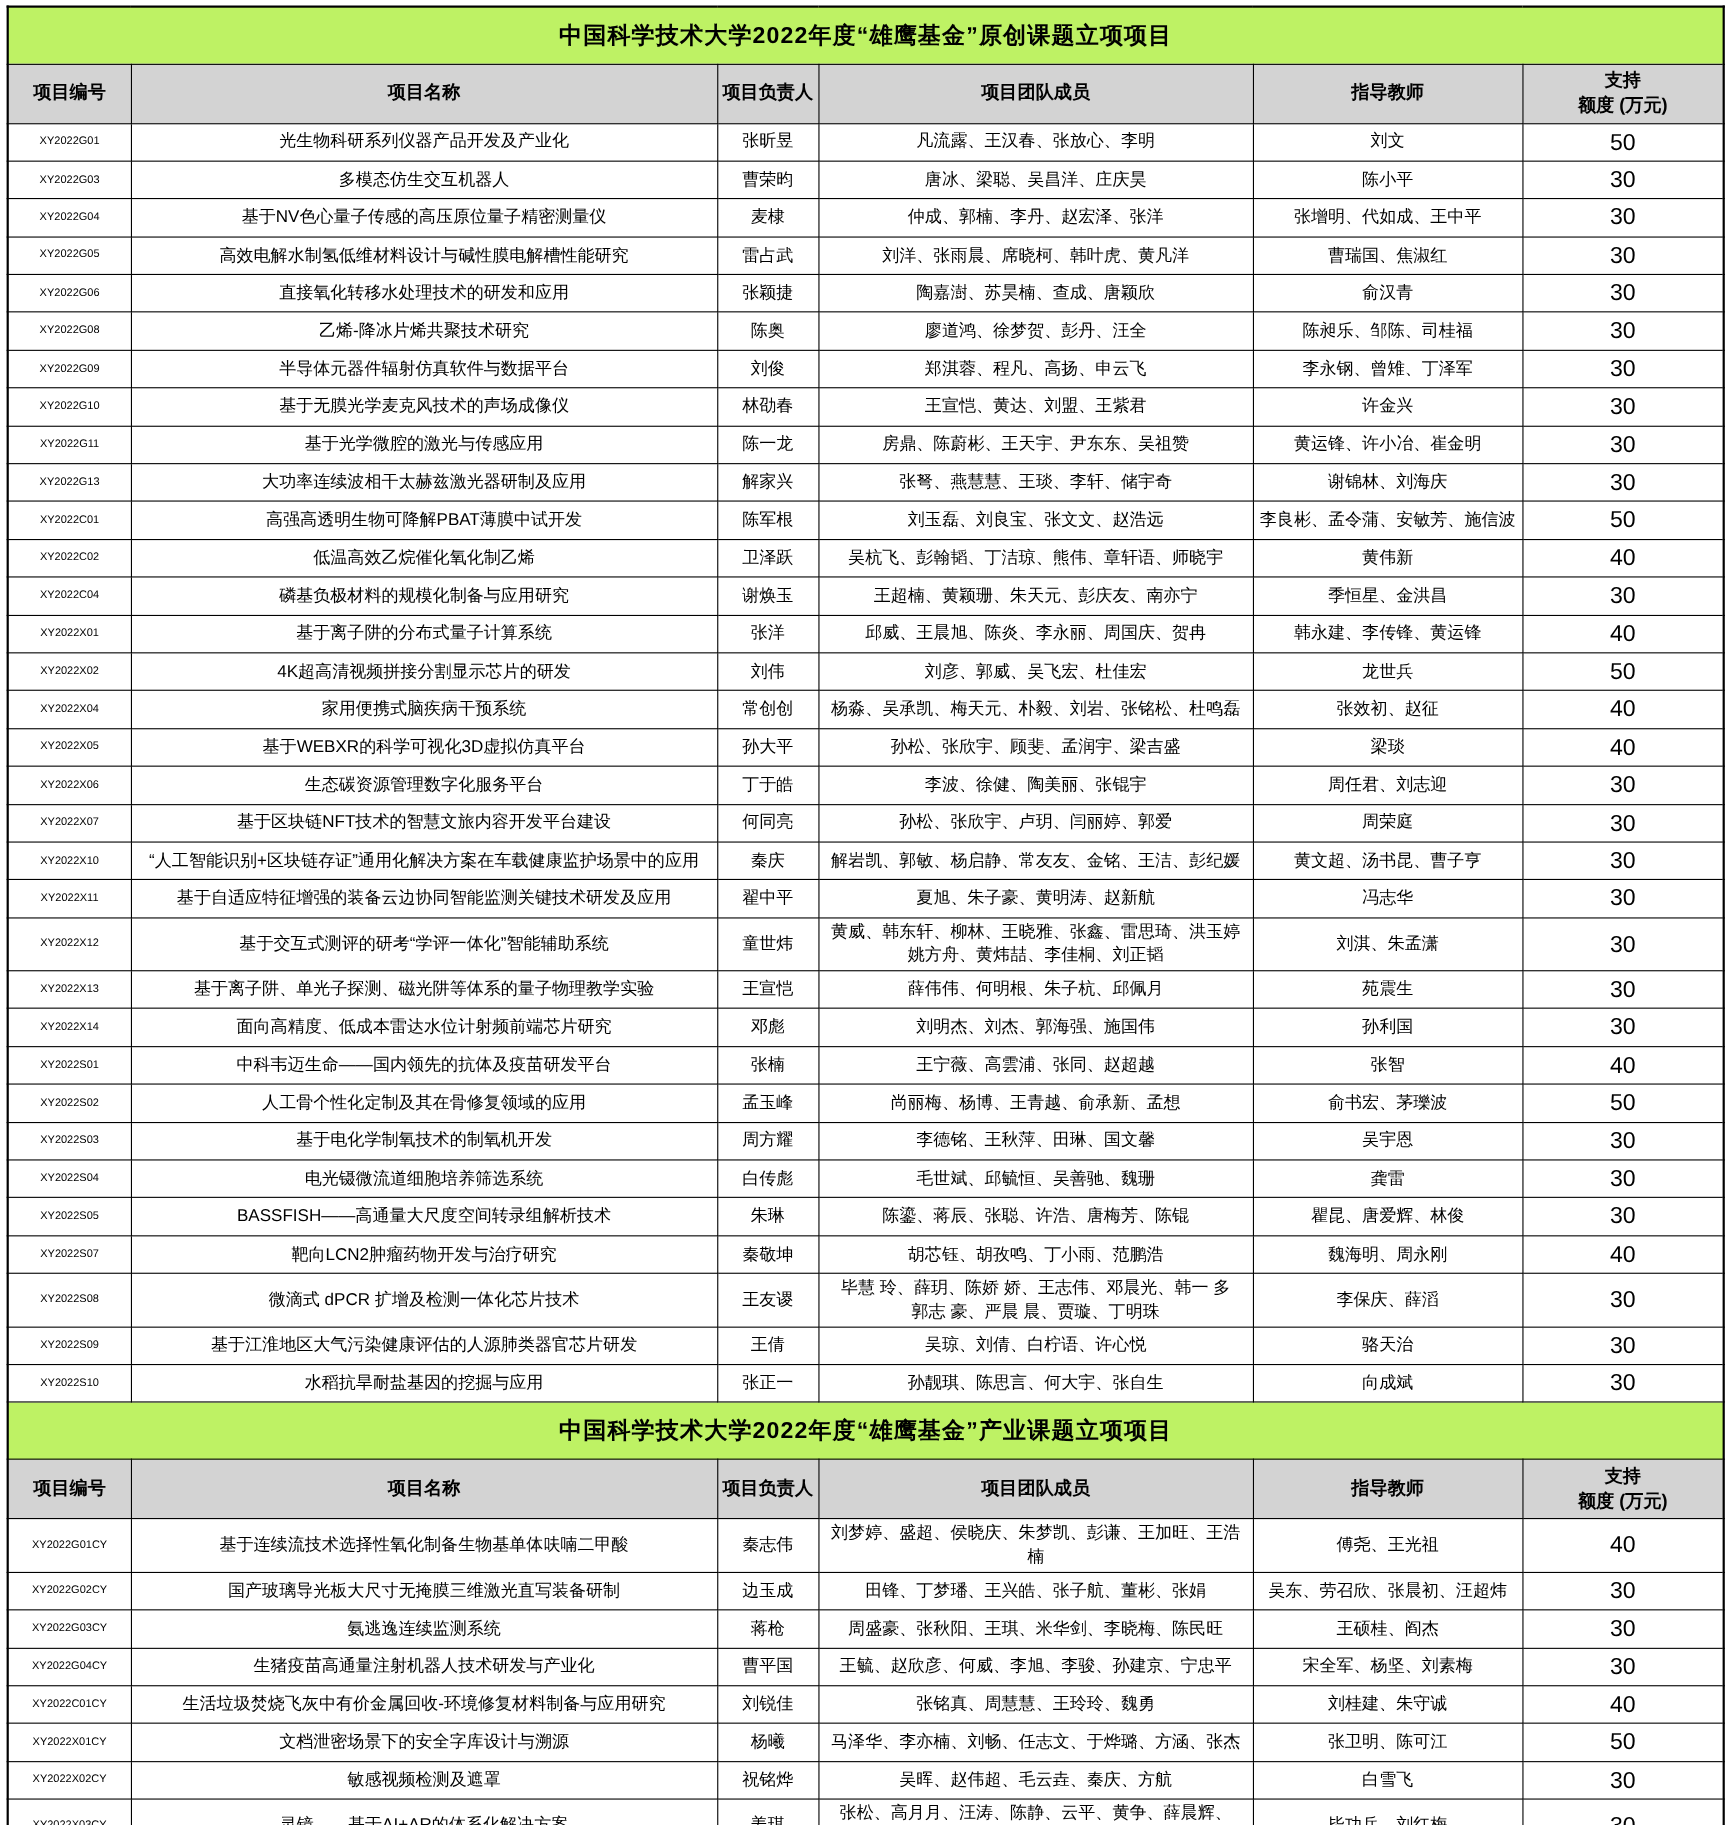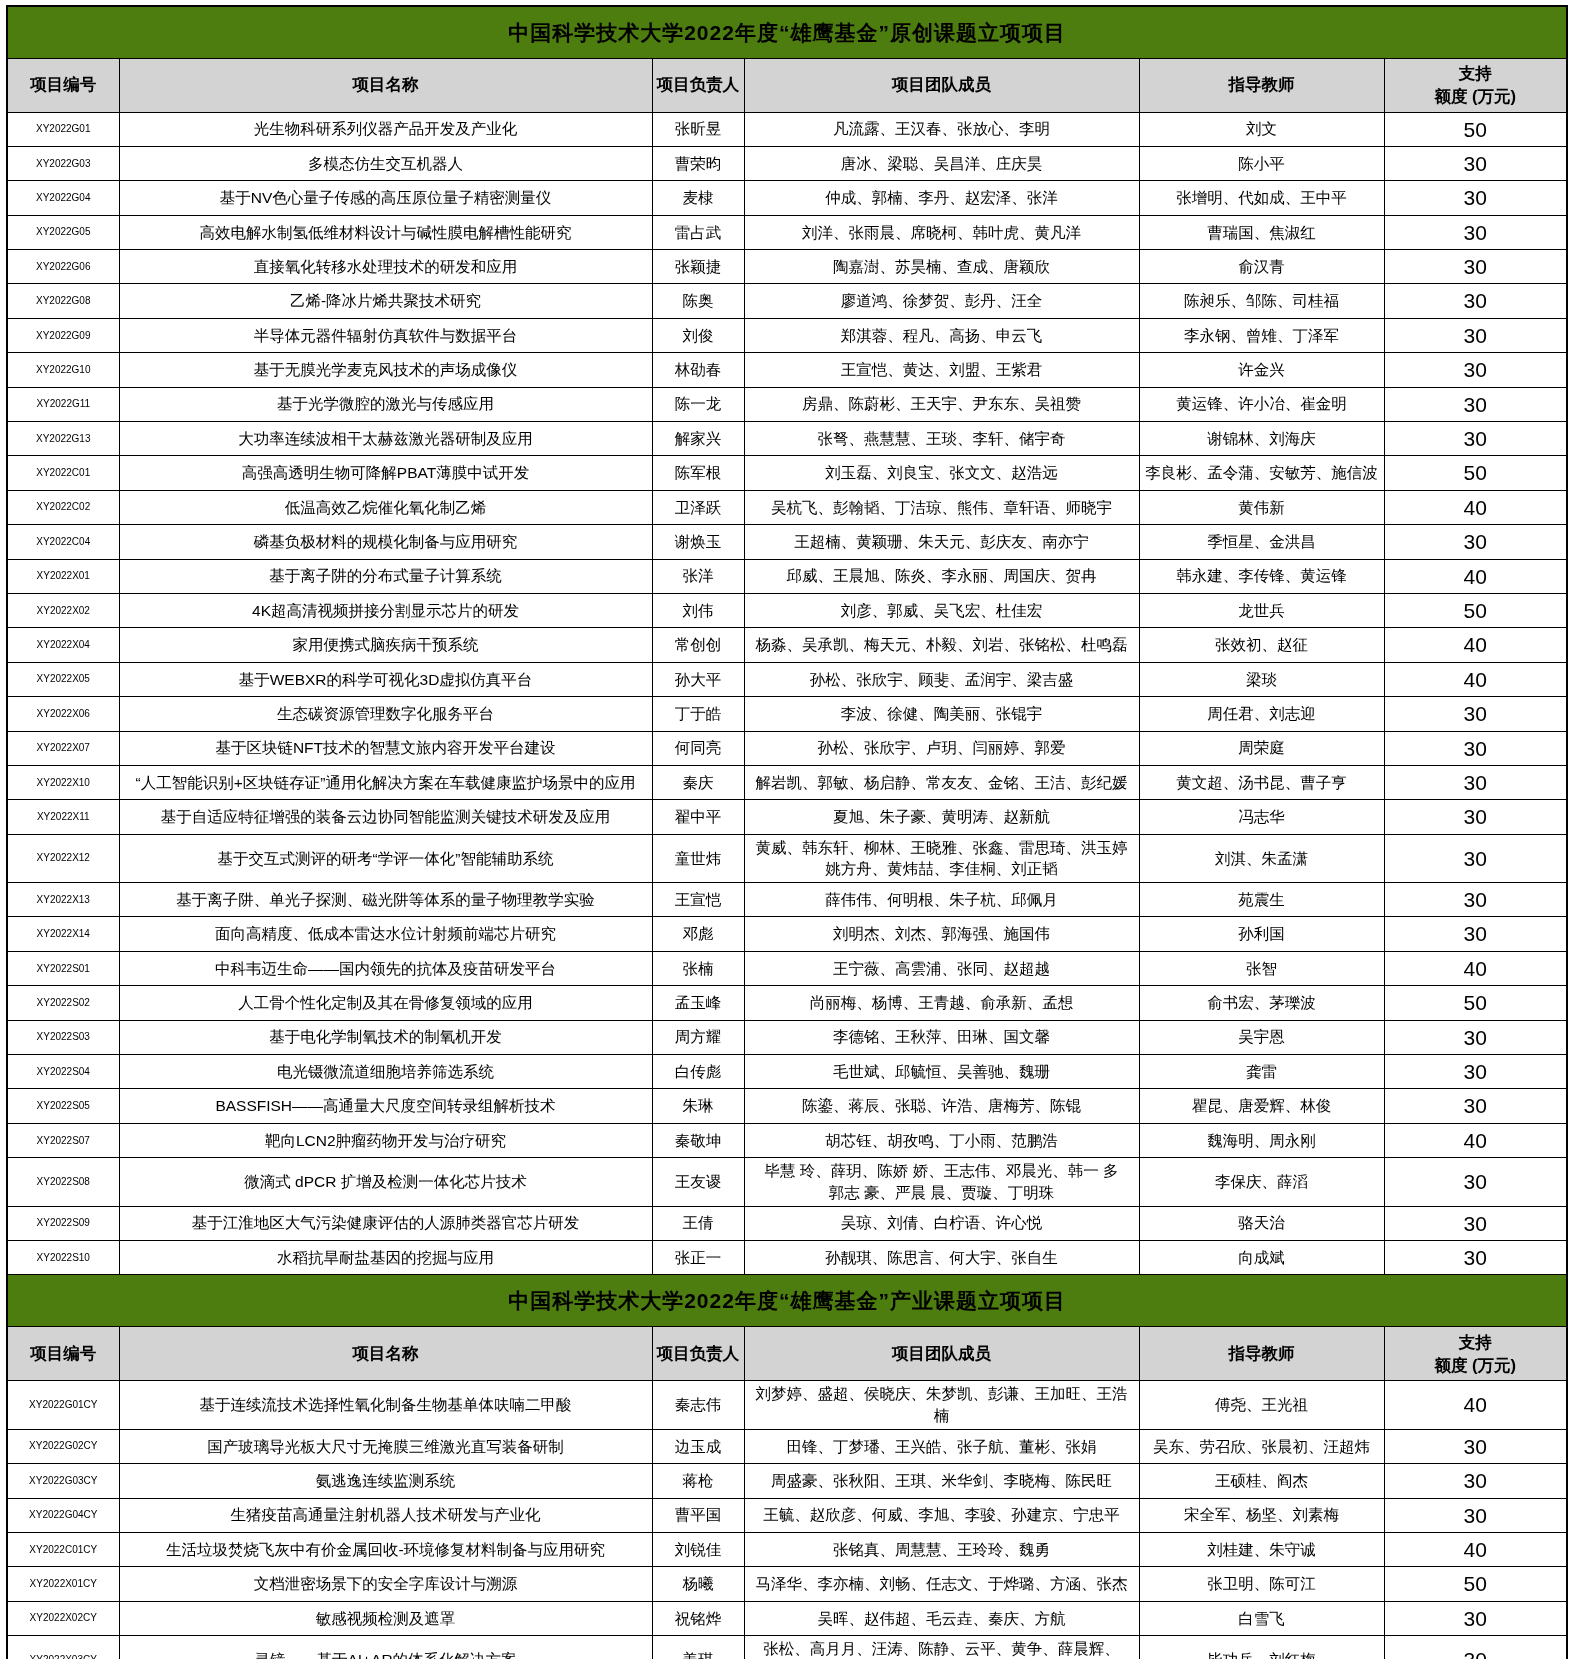--- a/index.html
+++ b/index.html
@@ -26,21 +26,21 @@
     padding: 2px 4px;
     box-sizing: border-box;
     white-space: pre-line;
     line-height: 1.4;
   }
   td.title-cell {
     font-size: 21px;
     font-weight: 700;
     height: 52px;
     letter-spacing: 1px;
-    background: #4d7c0f;
+    background: #bef264;
   }
   th.col-header {
     background: #d3d3d3;
     font-weight: 700;
     font-size: 16.5px;
     height: 54px;
   }
   td.body-cell {
     font-size: 15.5px;
     height: 30px;

